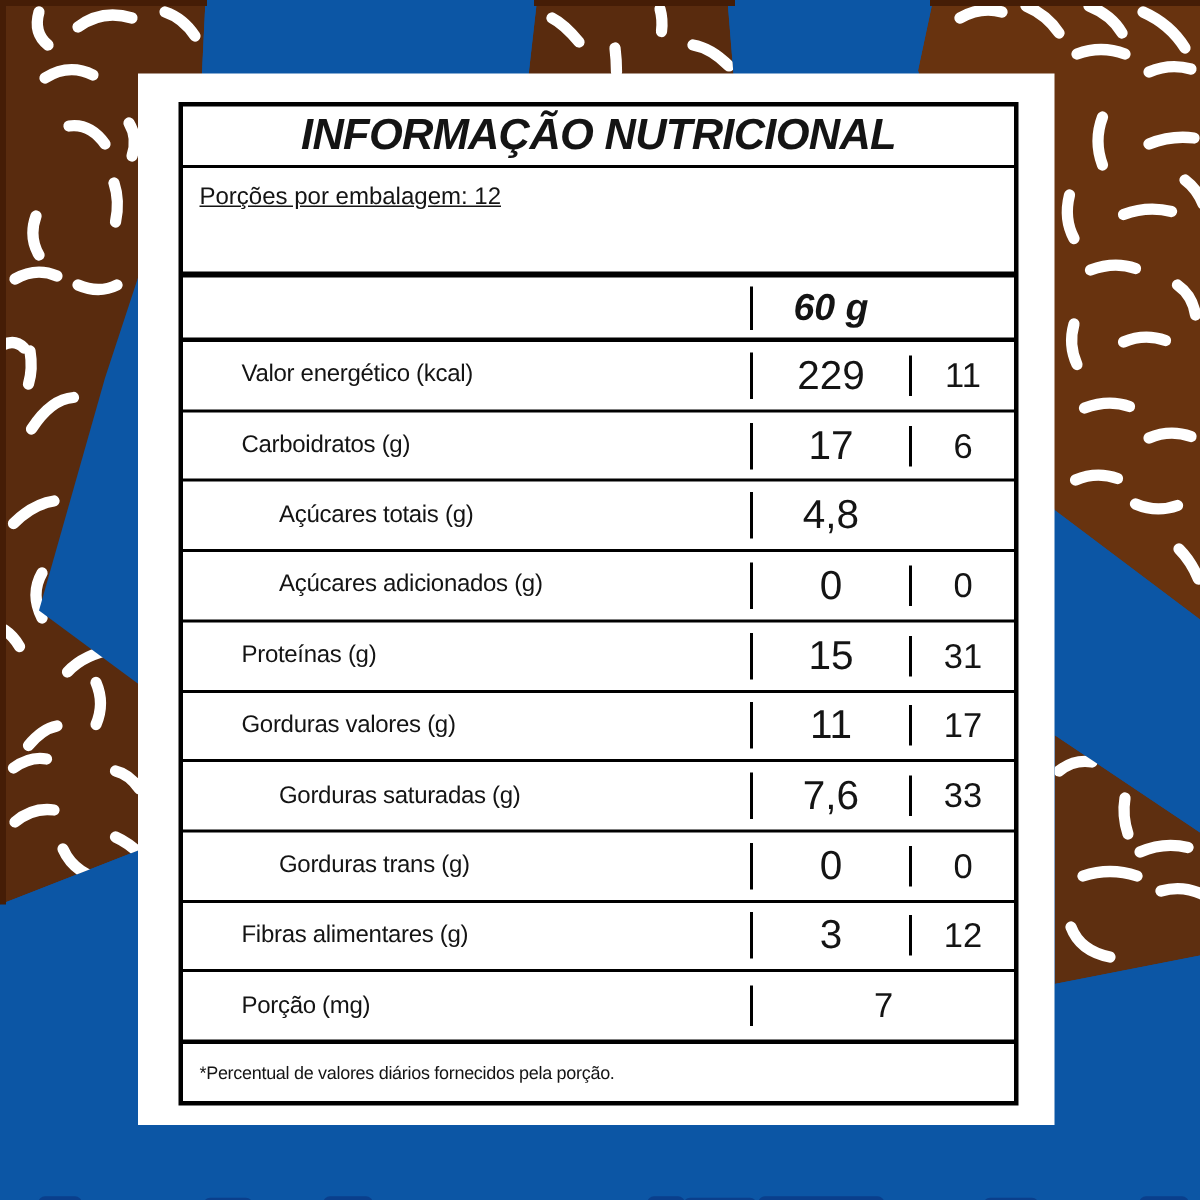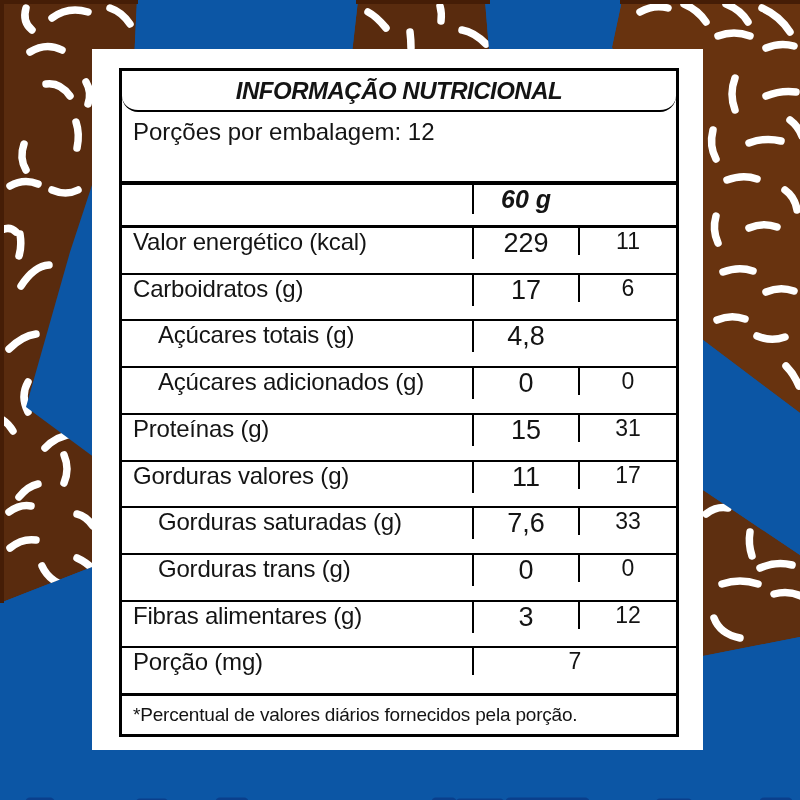--- a/index.html
+++ b/index.html
@@ -21,39 +21,39 @@
   .bg .mark{fill:none;stroke:var(--bottom-mark);stroke-width:9;stroke-linecap:round;}
 
   .card{position:absolute;left:92px;top:49px;width:611px;height:701px;background:var(--card);}
   .ntable{
     position:absolute;left:27px;top:19px;width:560px;height:669px;
     border:3px solid var(--border);display:flex;flex-direction:column;background:var(--card);
   }
   .t-title{
     flex:0 0 41px;border-bottom:2px solid var(--border);
     display:flex;align-items:center;justify-content:center;
-    font-weight:700;font-style:italic;font-size:24px;letter-spacing:-0.5px;border-radius:16px;
+    font-weight:700;font-style:italic;font-size:29px;letter-spacing:-0.5px;
   }
   .t-serving{
     flex:0 0 73px;border-bottom:4px solid var(--border);
-    padding:3px 0 0 11px;font-size:24px;line-height:33px;
-  }
-  .t-row{display:flex;align-items:flex-start;}
+    padding:3px 0 0 11px;font-size:16px;line-height:33px;text-decoration:underline;
+  }
+  .t-row{display:flex;align-items:center;padding-left:28px;}
   .t-head{flex:0 0 43px;border-bottom:3px solid var(--border);}
   .t-body{flex:1 1 auto;display:flex;flex-direction:column;}
   .t-body .t-row{flex:1 1 0;}
   .t-body .t-row:not(:last-child){border-bottom:2px solid var(--border);}
-  .c-label{flex:0 0 350px;display:flex;align-items:center;padding-left:11px;font-size:24px;letter-spacing:-0.2px;}
+  .c-label{flex:0 0 350px;display:flex;align-items:center;padding-left:11px;font-size:16px;letter-spacing:-0.2px;}
   .c-label.indent{padding-left:36px;}
   .c-amount{flex:0 0 106px;border-left:2px solid var(--border);display:flex;align-items:center;justify-content:center;font-size:27px;}
   .c-dv{flex:1 1 auto;border-left:2px solid var(--border);display:flex;align-items:center;justify-content:center;font-size:23px;}
   .t-head .c-amount,.t-head .c-dv{font-weight:700;font-style:italic;font-size:25px;}
   .t-foot{
     flex:0 0 41px;border-top:3px solid var(--border);
-    display:flex;align-items:center;padding-left:11px;font-size:19px;letter-spacing:-0.2px;
+    display:flex;align-items:center;padding-left:11px;font-size:12px;letter-spacing:-0.2px;
   }
 </style>
 </head>
 <body>
 
 <div class="stage">
 
   <svg class="bg" viewBox="0 0 800 800" aria-hidden="true">
     <defs>
       <clipPath id="clip-left">

